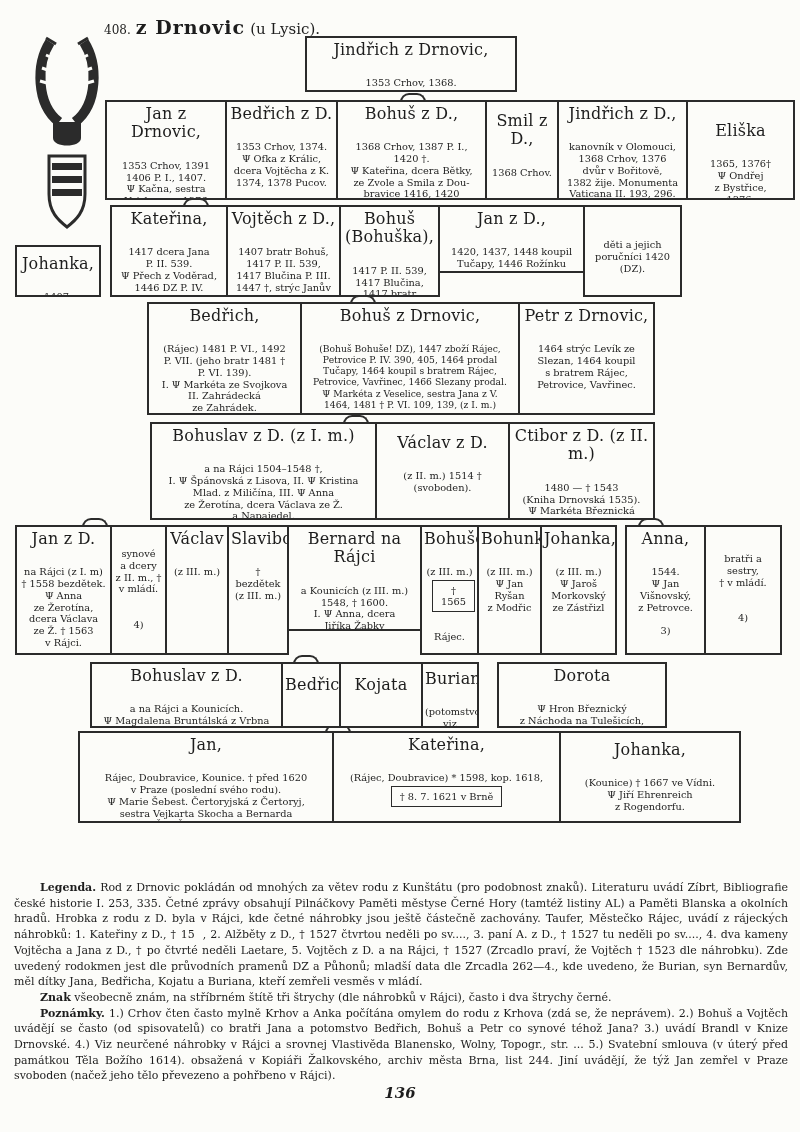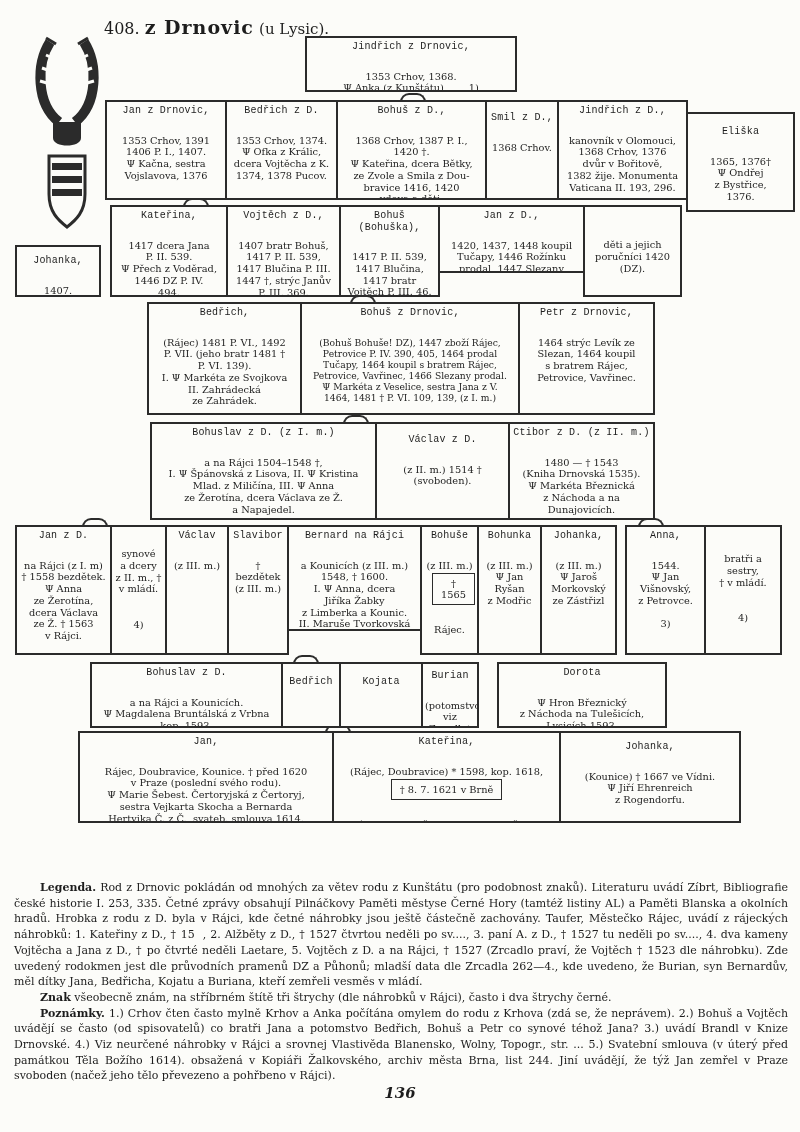--- a/index.html
+++ b/index.html
@@ -3,31 +3,31 @@
 <meta charset="utf-8">
 <style>
   html,body { margin:0; padding:0; }
   body {
     width:800px; height:1132px; position:relative;
     background:#fcfcf9; color:#1d1d1d;
     font-family:"DejaVu Serif", serif;
     overflow:hidden;
   }
   .title { position:absolute; left:104px; top:16px; white-space:nowrap; }
-  .title .num  { font-size:16px; }
+  .title .num  { font-size:12px; }
   .title .name { font-size:19px; font-weight:bold; letter-spacing:1px; }
   .title .suf  { font-size:15px; }
 
   .box {
     position:absolute; box-sizing:border-box;
     border:2px solid #2b2b2b; background:#fcfcf9;
     text-align:center; padding:3px 2px 2px;
     overflow:hidden;
   }
-  .bname  { font-size:10px; line-height:1.15; letter-spacing:0.2px;font-family:Liberation Mono, monospace; }
+  .bname  { font-size:16px; line-height:1.15; letter-spacing:0.2px; }
   .bname:empty { display:none; }
   .blines { font-size:9.8px; line-height:1.2; white-space:pre-line; margin-top:18px; }
   .blines.small { font-size:9.2px; }
   .framed {
     display:inline-block; border:1.5px solid #2b2b2b;
     padding:4px 8px; font-size:9.8px; margin:2px 8px 1px;
   }
   .brace {
     position:absolute; width:26px; height:9px; box-sizing:border-box;
     border:2px solid #2b2b2b; border-bottom:none;
@@ -113,21 +113,21 @@
   <div class="blines">1368 Crhov.</div>
 </div>
 <div class="box" style="left:557px;top:100px;width:131px;height:100px">
   <div class="bname">Jindřich z D.,</div>
   <div class="blines">kanovník v Olomouci,
 1368 Crhov, 1376
 dvůr v Bořitově,
 1382 žije. Monumenta
 Vaticana II. 193, 296.</div>
 </div>
-<div class="box" style="left:686px;top:112px;width:109px;height:100px;padding-top:12px">
+<div class="box" style="left:686px;top:100px;width:109px;height:100px;padding-top:20px">
   <div class="bname">Eliška</div>
   <div class="blines">1365, 1376†
 Ψ Ondřej
 z Bystřice,
 1376.</div>
 </div>
 
 <div class="box" style="left:15px;top:245px;width:86px;height:52px;padding-top:8px">
   <div class="bname">Johanka,</div>
   <div class="blines">1407.</div>

